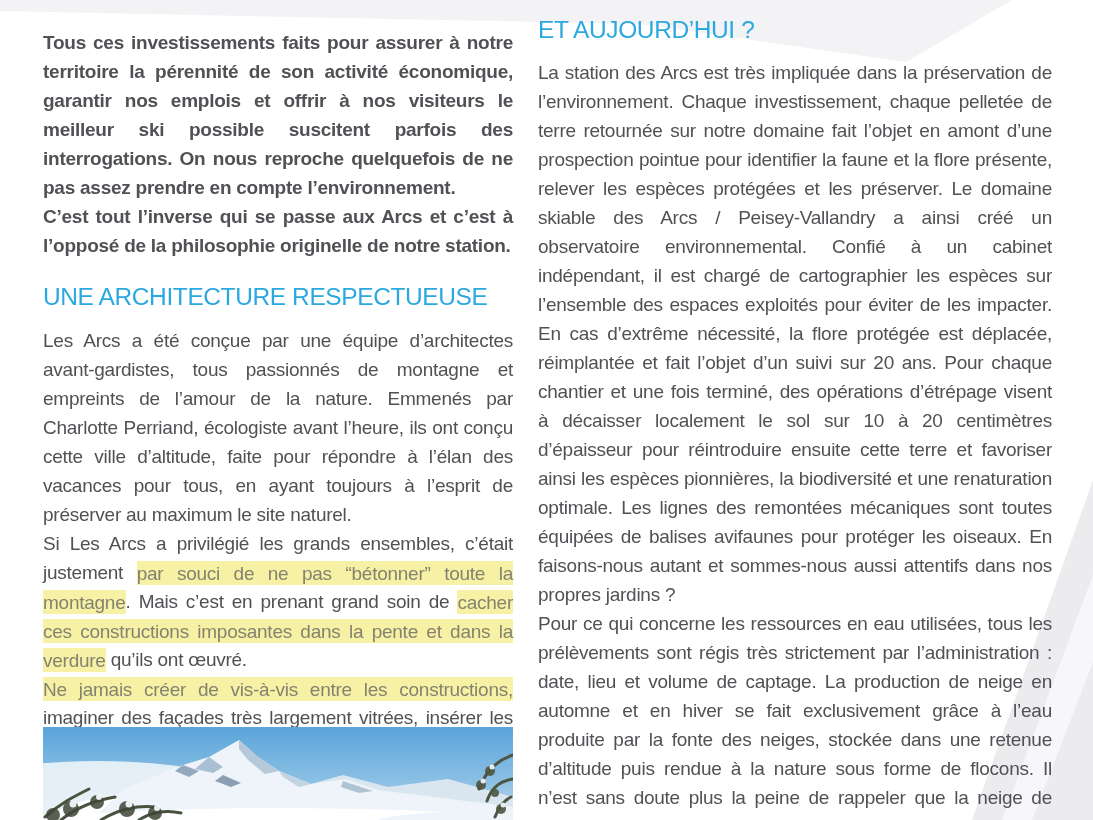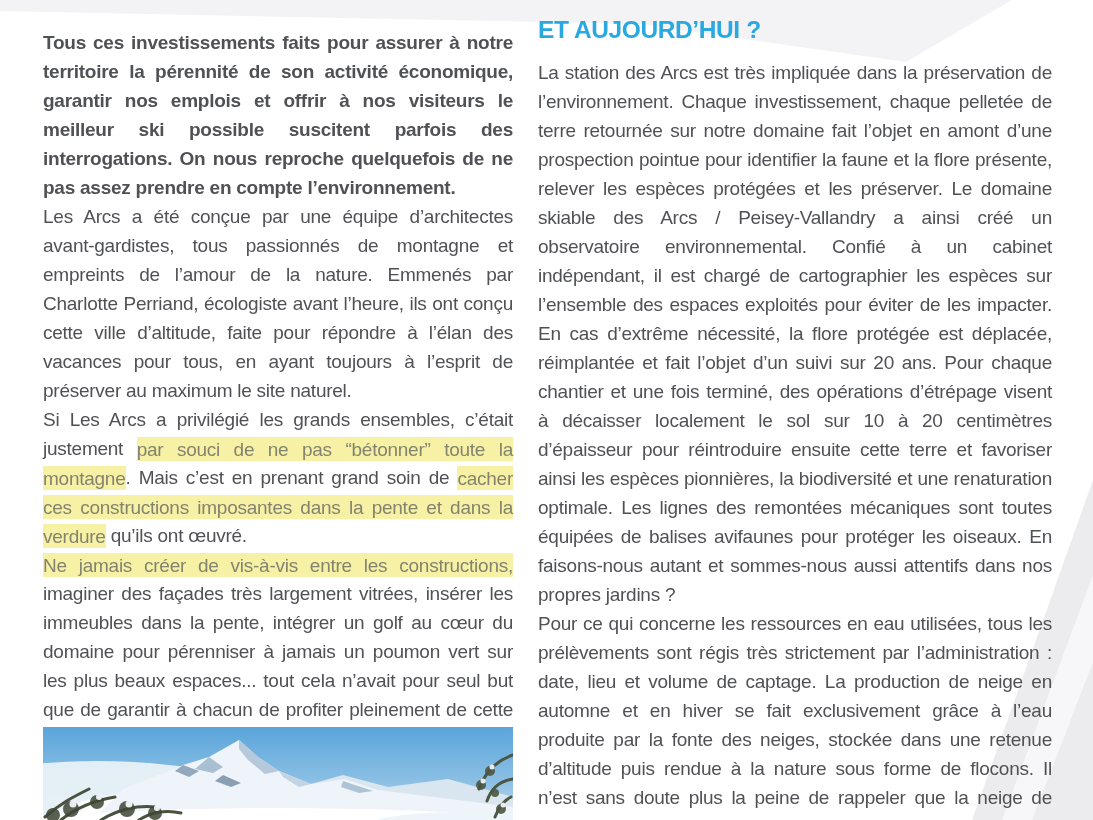--- a/index.html
+++ b/index.html
@@ -9,21 +9,21 @@
   }
   .deco{position:absolute;left:0;top:0;width:1093px;height:820px;z-index:0;pointer-events:none;}
   .col{position:absolute;z-index:1;}
   .col-left{left:43px;top:28px;width:470px;}
   .col-right{left:538px;top:16px;width:514px;}
   .intro p{
     margin:0;font-weight:bold;color:#3f4043;font-size:19px;line-height:28.5px;
     text-align:justify;letter-spacing:-0.3px;
   }
   h2.section{
-    margin:0;color:#2aa8e0;font-size:24.5px;font-weight:bold;letter-spacing:-0.4px;
+    margin:0;color:#2aa8e0;font-size:24.5px;font-weight:normal;letter-spacing:-0.4px;
     line-height:28px;
   }
   .col-left h2.section{margin-top:23px;margin-bottom:15px;}
   .col-right h2.section{margin-bottom:14px;}
   .body-text{
     margin:0;font-size:19px;line-height:29px;color:#505155;text-align:justify;
     letter-spacing:-0.25px;
   }
   .paragraphs p{
     margin:0;font-size:19px;line-height:29px;color:#505155;text-align:justify;
@@ -42,21 +42,23 @@
 
   <svg class="deco" viewBox="0 0 1093 820" preserveAspectRatio="none" aria-hidden="true">
     <polygon points="0,0 1012,0 906,62 640,24 0,11" fill="#f3f3f5"></polygon>
     <polygon points="1093,480 1093,820 972,820" fill="#ececee"></polygon>
     <polygon points="1093,575 1093,662 1032,820 1002,820" fill="#f7f7f9"></polygon>
   </svg>
 
   <div class="col col-left">
     <div class="intro paragraphs">
         <p>Tous ces investissements faits pour assurer à notre territoire la pérennité de son activité économique, garantir nos emplois et offrir à nos visiteurs le meilleur ski possible suscitent parfois des interrogations. On nous reproche quelquefois de ne pas assez prendre en compte l’environnement.</p>
+        <p>C’est tout l’inverse qui se passe aux Arcs et c’est à l’opposé de la philosophie originelle de notre station.</p>
       </div>
+    <h2 class="section">UNE ARCHITECTURE RESPECTUEUSE</h2>
     <p class="body-text"><span>Les Arcs a été conçue par une équipe d’architectes avant-gardistes, tous passionnés de montagne et empreints de l’amour de la nature. Emmenés par Charlotte Perriand, écologiste avant l’heure, ils ont conçu cette ville d’altitude, faite pour répondre à l’élan des vacances pour tous, en ayant toujours à l’esprit de préserver au maximum le site naturel.</span><br><span>Si Les Arcs a privilégié les grands ensembles, c’était justement </span><mark class="hl">par souci de ne pas “bétonner” toute la montagne</mark><span>. Mais c’est en prenant grand soin de </span><mark class="hl">cacher ces constructions imposantes dans la pente et dans la verdure</mark><span> qu’ils ont œuvré.</span><br><mark class="hl">Ne jamais créer de vis-à-vis entre les constructions,</mark><span> imaginer des façades très largement vitrées, insérer les immeubles dans la pente, intégrer un golf au cœur du domaine pour pérenniser à jamais un poumon vert sur les plus beaux espaces... tout cela n’avait pour seul but que de garantir à chacun de profiter pleinement de cette nature si majestueuse, en hiver comme en été.</span></p>
   </div>
 
   <div class="col col-right">
     <h2 class="section">ET AUJOURD’HUI&nbsp;?</h2>
     <div class="paragraphs">
         <p>La station des Arcs est très impliquée dans la préservation de l’environnement. Chaque investissement, chaque pelletée de terre retournée sur notre domaine fait l’objet en amont d’une prospection pointue pour identifier la faune et la flore présente, relever les espèces protégées et les préserver. Le domaine skiable des Arcs / Peisey-Vallandry a ainsi créé un observatoire environnemental. Confié à un cabinet indépendant, il est chargé de cartographier les espèces sur l’ensemble des espaces exploités pour éviter de les impacter. En cas d’extrême nécessité, la flore protégée est déplacée, réimplantée et fait l’objet d’un suivi sur 20 ans. Pour chaque chantier et une fois terminé, des opérations d’étrépage visent à décaisser localement le sol sur 10 à 20 centimètres d’épaisseur pour réintroduire ensuite cette terre et favoriser ainsi les espèces pionnières, la biodiversité et une renaturation optimale. Les lignes des remontées mécaniques sont toutes équipées de balises avifaunes pour protéger les oiseaux. En faisons-nous autant et sommes-nous aussi attentifs dans nos propres jardins&nbsp;?</p>
         <p>Pour ce qui concerne les ressources en eau utilisées, tous les prélèvements sont régis très strictement par l’administration&nbsp;: date, lieu et volume de captage. La production de neige en automne et en hiver se fait exclusivement grâce à l’eau produite par la fonte des neiges, stockée dans une retenue d’altitude puis rendue à la nature sous forme de flocons. Il n’est sans doute plus la peine de rappeler que la neige de culture est produite uniquement avec de l’eau, de l’air et du froid, sans aucun adjuvant. Quand c’est possible, les pistes sont travaillées, surfacées pour que l’enneigement soit naturellement plus facile et ainsi être plus économe dans la gestion des ressources aquatiques.</p>
       </div>
   </div>

